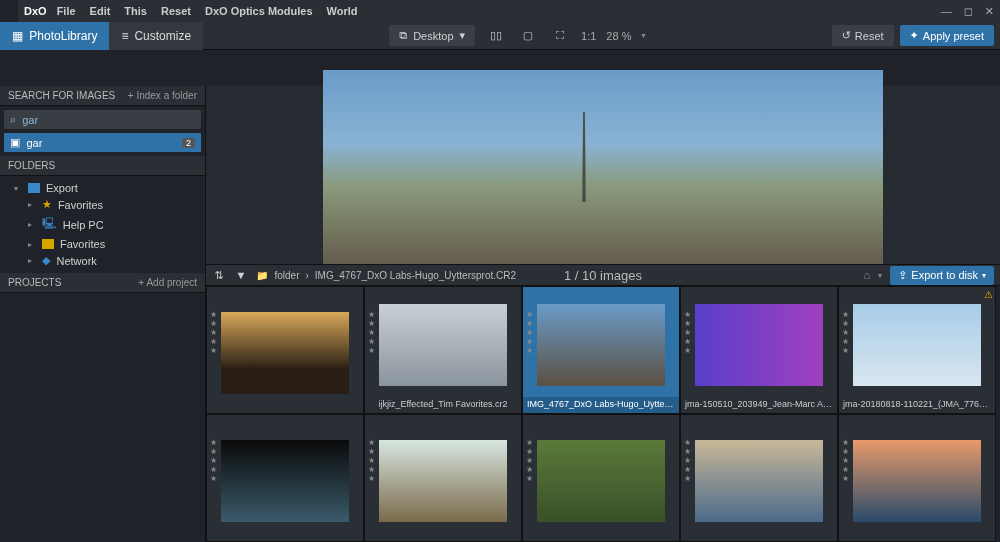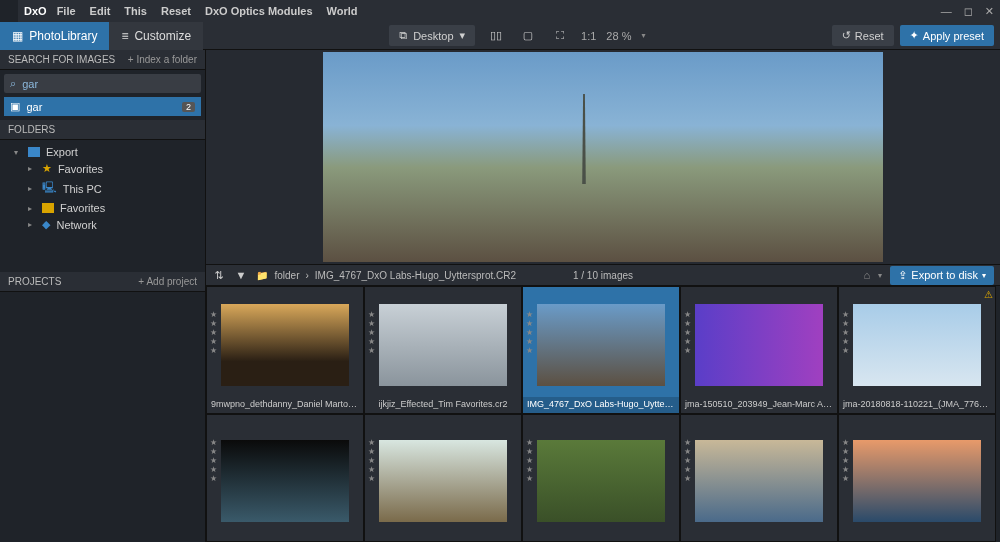--- a/index.html
+++ b/index.html
@@ -14,42 +14,42 @@
 .tab { height: 28px; display: flex; align-items: center; padding: 0 12px; gap: 6px; cursor: pointer; font-size: 12px; }
 .tab.active { background: #2e72a8; color: #fff; }
 .tab.inactive { background: #33373e; color: #ddd; }
 .tb-center { margin-left: auto; display: flex; align-items: center; gap: 10px; }
 .tb-right { margin-left: auto; display: flex; align-items: center; gap: 6px; padding-right: 6px; }
 .compare-btn { background: #3a3f47; padding: 4px 10px; border-radius: 2px; display: flex; align-items: center; gap: 6px; cursor: pointer; }
 .icon-btn { width: 22px; height: 22px; display: flex; align-items: center; justify-content: center; cursor: pointer; color: #ccc; }
 .zoom-label { color: #aaa; font-size: 11px; }
 .reset-btn { background: #3a3f47; padding: 4px 10px; border-radius: 2px; cursor: pointer; display: flex; align-items: center; gap: 4px; }
 .apply-btn { background: #2e72a8; color: #fff; padding: 4px 10px; border-radius: 2px; cursor: pointer; display: flex; align-items: center; gap: 4px; }
-.main { flex: 1; display: flex; min-height: 0; }
+.main { flex: 1; display: flex; min-height: 0; margin-top: 36px; }
 .sidebar { width: 206px; background: #1f2329; display: flex; flex-direction: column; border-right: 1px solid #111; }
 .panel-header { background: #2a2e35; padding: 4px 8px; font-size: 10px; color: #bbb; display: flex; justify-content: space-between; align-items: center; border-bottom: 1px solid #111; }
 .panel-header-action { font-size: 10px; color: #999; cursor: pointer; }
 .search-box { background: #393d44; margin: 4px; padding: 3px 6px; display: flex; align-items: center; gap: 6px; border-radius: 2px; }
 .search-box input { background: transparent; border: none; color: #8cb8dc; font-size: 11px; outline: none; flex: 1; }
 .search-result { background: #2e72a8; margin: 0 4px 4px 4px; padding: 3px 6px; display: flex; align-items: center; gap: 6px; color: #fff; justify-content: space-between; }
 .search-result-left { display: flex; align-items: center; gap: 6px; }
 .result-count { background: #555; padding: 0 4px; font-size: 9px; border-radius: 2px; }
 .tree { padding: 4px 0; }
 .tree-item { padding: 2px 8px 2px 14px; display: flex; align-items: center; gap: 6px; cursor: pointer; font-size: 11px; }
 .tree-item.child { padding-left: 28px; }
 .tree-caret { width: 8px; color: #888; font-size: 8px; }
 .folder-icon { width: 12px; height: 10px; }
 .projects-panel { margin-top: auto; }
 .content { flex: 1; display: flex; flex-direction: column; min-width: 0; }
 .preview { flex: 1; background: #262a31; display: flex; align-items: center; justify-content: center; min-height: 0; padding: 8px 40px; }
 .preview-img { width: 560px; height: 210px; background: linear-gradient(to bottom, #6a9bc8 0%, #89b3d5 35%, #8a9a7c 55%, #5c5042 100%); position: relative; overflow: hidden; }
 .preview-img::after { content: ""; position: absolute; left: 45%; top: 20%; width: 18px; height: 90px; background: #4a5048; clip-path: polygon(40% 100%, 60% 100%, 55% 0, 45% 0); }
 .filmstrip-header { height: 22px; background: #2a2e35; display: flex; align-items: center; padding: 0 6px; gap: 8px; border-top: 1px solid #111; border-bottom: 1px solid #111; }
 .breadcrumb { display: flex; align-items: center; gap: 6px; font-size: 10px; color: #bbb; }
-.fs-center { position: absolute; left: 50%; transform: translateX(-50%); font-size: 10px; color: #bbb; }
+.fs-center { position: absolute; left: 50%; transform: translateX(-50%); font-size: 13px; color: #bbb; }
 .fs-right { margin-left: auto; display: flex; align-items: center; gap: 8px; }
 .export-btn { background: #2e72a8; color: #fff; padding: 3px 8px; border-radius: 2px; cursor: pointer; display: flex; align-items: center; gap: 4px; font-size: 11px; }
 .filmstrip { background: #1f2329; overflow: hidden; position: relative; }
 .thumb-row { display: flex; }
 .thumb-cell { width: 158px; height: 128px; border: 1px solid #111; background: #2a2e35; display: flex; flex-direction: column; position: relative; }
 .thumb-cell.selected { background: #2e72a8; }
 .thumb-img-wrap { flex: 1; display: flex; align-items: center; justify-content: center; padding: 8px 14px 2px 14px; position: relative; }
 .thumb-img { width: 128px; height: 82px; }
 .thumb-stars { position: absolute; left: 3px; top: 24px; display: flex; flex-direction: column; gap: 1px; }
 .thumb-stars span { color: #888; font-size: 8px; line-height: 8px; }
@@ -144,21 +144,21 @@
         <span>Export</span>
       </div>
       <div class="tree-item child">
         <span class="tree-caret">▸</span>
         <span style="color:#d9a400">★</span>
         <span>Favorites</span>
       </div>
       <div class="tree-item child">
         <span class="tree-caret">▸</span>
         <span style="color:#3a87c9">🖳</span>
-        <span>This PC</span>
+        <span>Help PC</span>
       </div>
       <div class="tree-item child">
         <span class="tree-caret">▸</span>
         <svg class="folder-icon">
             <rect width="12" height="10" fill="#d9a400"></rect>
           </svg>
         <span>Favorites</span>
       </div>
       <div class="tree-item child">
         <span class="tree-caret">▸</span>
@@ -208,21 +208,20 @@
               <div class="thumb-img-wrap">
                 <div class="thumb-stars">
                   <span>★</span>
                   <span>★</span>
                   <span>★</span>
                   <span>★</span>
                   <span>★</span>
                 </div>
                 <div class="thumb-img" style="background: linear-gradient(rgb(217, 168, 90) 0%, rgb(42, 31, 20) 70%);"></div>
               </div>
-              <div class="thumb-label">9mwpno_dethdanny_Daniel Marto.nef</div>
             </div>
             <div class="thumb-cell">
               <div class="thumb-img-wrap">
                 <div class="thumb-stars">
                   <span>★</span>
                   <span>★</span>
                   <span>★</span>
                   <span>★</span>
                   <span>★</span>
                 </div>

